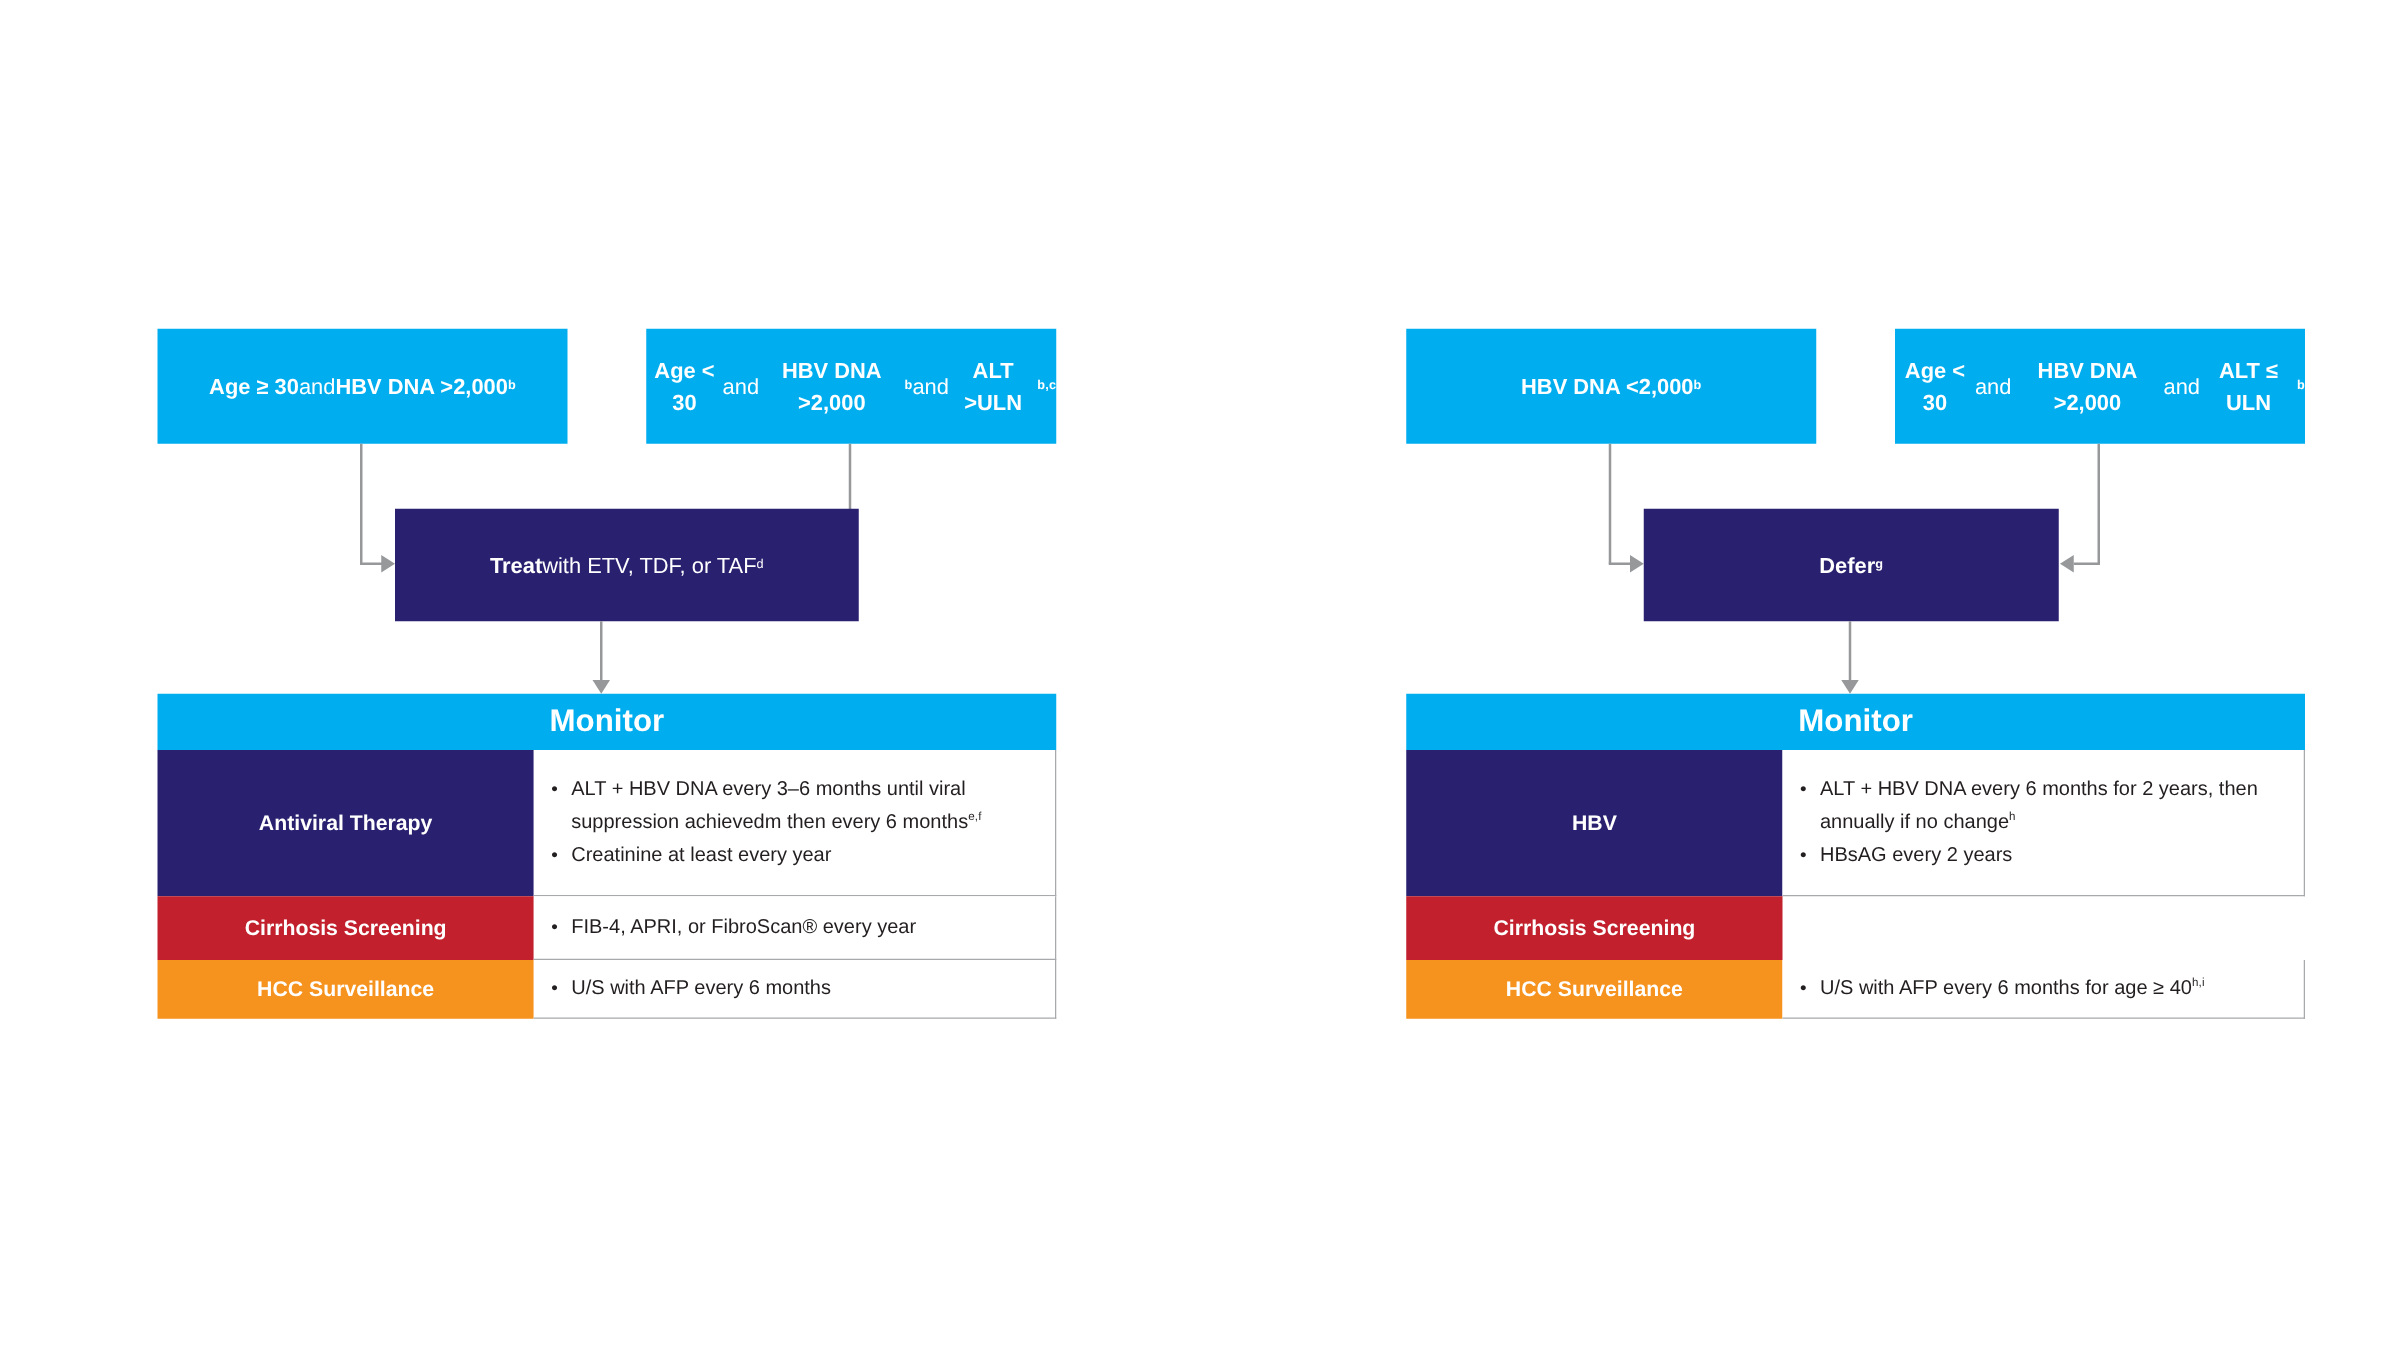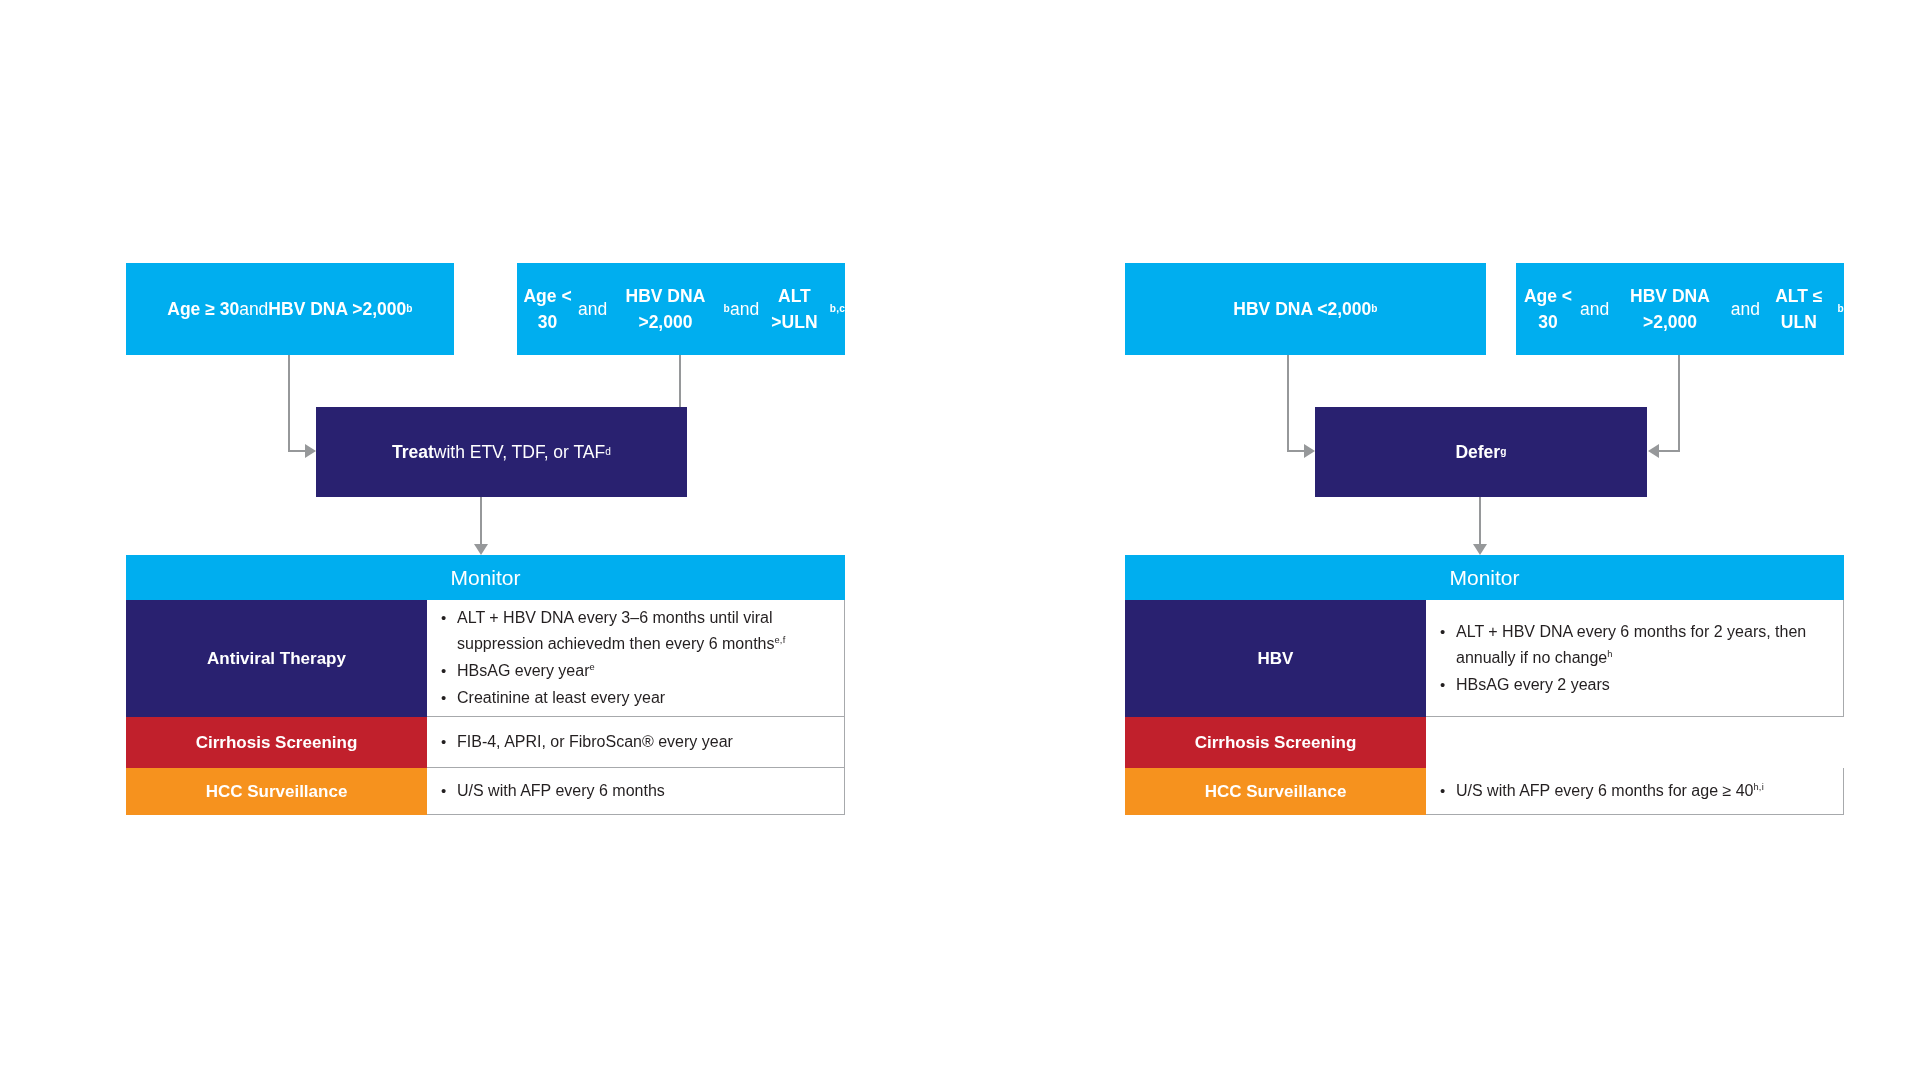--- a/index.html
+++ b/index.html
@@ -26,21 +26,21 @@
   .line{background:var(--line,#96989A);}
   .arrow{width:0;height:0;}
   .arrow.right{border-top:7px solid transparent;border-bottom:7px solid transparent;border-left:11px solid var(--line,#96989A);}
   .arrow.left {border-top:7px solid transparent;border-bottom:7px solid transparent;border-right:11px solid var(--line,#96989A);}
   .arrow.down {border-left:7px solid transparent;border-right:7px solid transparent;border-top:11px solid var(--line,#96989A);}
   
   .monitor{width:719px;}
   .monitor-header{
     height:45px;background:var(--cyan,#00AEEF);color:#fff;
     display:flex;align-items:center;justify-content:center;
-    font-size:21px;font-weight:400;
+    font-size:25px;font-weight:700;
   }
   .mrow{display:flex;width:100%;}
   .label-cell{
     width:301px;flex:0 0 301px;color:#fff;font-weight:700;font-size:17px;
     display:flex;align-items:center;justify-content:center;text-align:center;
   }
   .label-cell.navy{background:var(--navy,#292170);text-align:center;}
   .label-cell.red{background:var(--red,#C1202C);}
   .label-cell.orange{background:var(--orange,#F6921E);}
   .content-cell{
@@ -94,21 +94,20 @@
   <div class="abs line" style="left:480px;top:497px;width:2px;height:48px;"></div>
   <div class="abs arrow down" style="left:474px;top:544px;"></div>
 
   <div class="abs monitor" style="left:126px;top:555px;">
     <div class="monitor-header">Monitor</div>
     <div class="mrow" style="height:117px;">
       <div class="label-cell navy">Antiviral Therapy</div>
       <div class="content-cell">
         <ul>
             <li><span>ALT + HBV DNA every 3–6 months until viral suppression achievedm then every 6 months</span><sup>e,f</sup></li>
-            <li><span>HBsAG every year</span><sup>e</sup></li>
             <li><span>Creatinine at least every year</span></li>
           </ul>
       </div>
     </div>
     <div class="mrow" style="height:51px;">
       <div class="label-cell red">Cirrhosis Screening</div>
       <div class="content-cell">
         <ul>
             <li><span>FIB-4, APRI, or FibroScan® every year</span></li>
           </ul>
@@ -119,21 +118,21 @@
       <div class="content-cell">
         <ul>
             <li><span>U/S with AFP every 6 months</span></li>
           </ul>
       </div>
     </div>
   </div>
 </div>
 
 <div>
-  <div class="abs cond-box" style="left:1125px;top:263px;width:361px;height:92px;">
+  <div class="abs cond-box" style="left:1125px;top:263px;width:328px;height:92px;">
       <span style="font-weight: 700;">HBV DNA &lt;2,000</span>
       <sup style="font-weight: 700;">b</sup>
     </div>
   <div class="abs cond-box" style="left:1516px;top:263px;width:328px;height:92px;">
       <span style="font-weight: 700;">Age &lt; 30</span>
       <span> and </span>
       <span style="font-weight: 700;">HBV DNA &gt;2,000</span>
       <br>
       <span>and </span>
       <span style="font-weight: 700;">ALT ≤ ULN</span>

